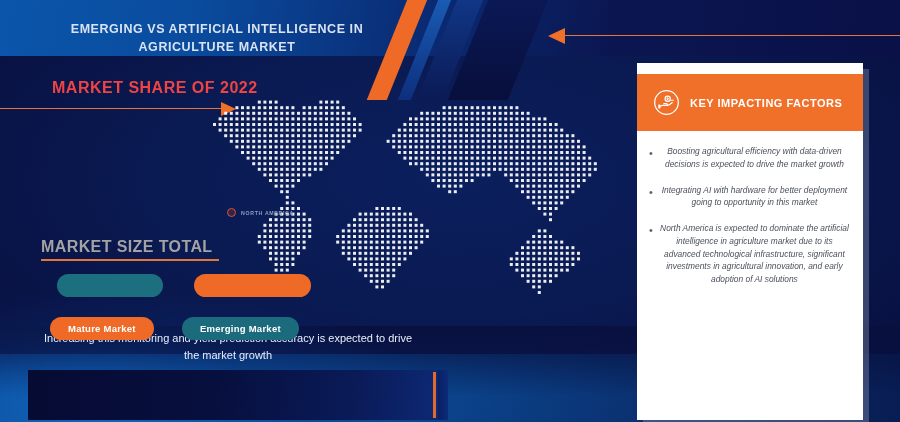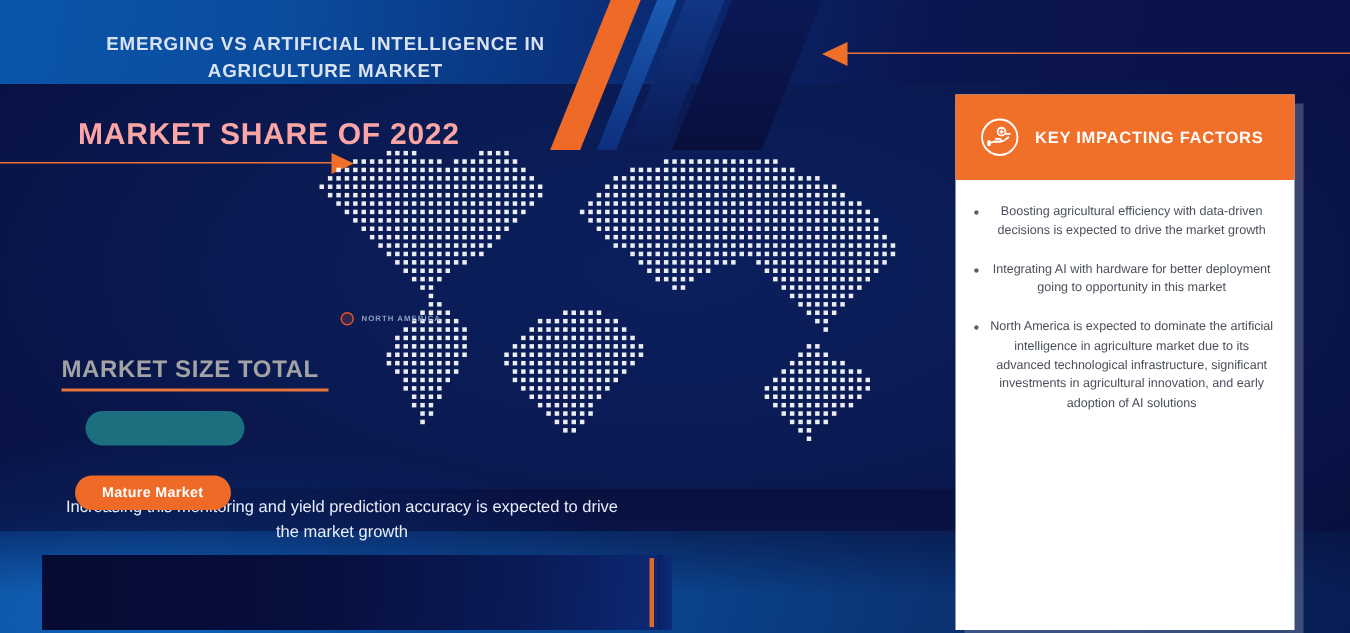--- a/index.html
+++ b/index.html
@@ -63,21 +63,21 @@
   .arrow-topright .head{
     position:absolute; left:0; top:0;
     width:0;height:0;
     border-top:8px solid transparent; border-bottom:8px solid transparent;
     border-right:17px solid #f0702a;
   }
 
   
   .ms-head{
     position:absolute; left:52px; top:79px;
-    color:#fca5a5; font-size:20px; font-weight:700; letter-spacing:.5px;
+    color:#ef4444; font-size:16px; font-weight:700; letter-spacing:.5px;
   }
   .arrow-ms{ position:absolute; left:0; top:102px; width:236px; height:14px; }
   .arrow-ms .line{
     position:absolute; left:0; right:13px; top:6px; height:1.4px; background:#e7743a;
   }
   .arrow-ms .head{
     position:absolute; right:0; top:0;
     width:0;height:0;
     border-top:7px solid transparent; border-bottom:7px solid transparent;
     border-left:15px solid #f0702a;
@@ -151,33 +151,33 @@
   }
 
   
   .kif-card{
     position:absolute; left:637px; top:63px; width:226px; height:357px;
     background:#ffffff;
     box-shadow:6px 6px 0 rgba(120,130,160,.45);
   }
   .kif-head{
     height:57px; background:#f0702a;
-    display:flex; align-items:center; gap:10px; padding-left:16px;
+    display:flex; align-items:center; gap:10px; padding-left:16px;margin-top:11px;
   }
   .kif-icon{ width:27px; height:27px; flex:0 0 27px; }
   .kif-title{
     color:#ffffff; font-size:11px; font-weight:700; letter-spacing:.5px;
   }
   .kif-body{ padding:14px 14px 0 12px; }
   .kif-item{ display:flex; gap:7px; margin-bottom:13px; }
   .kif-bullet{
     flex:0 0 auto; color:#5a5f6b; font-size:11px; line-height:1.38; padding-top:1px;
   }
   .kif-text{
-    color:#4b505c; font-size:8.4px; line-height:1.52;
+    color:#4b505c; font-size:8.4px; line-height:1.52;font-style:italic;
   }
 </style>
 </head>
 <body>
 
 <div id="stage">
 
   <div class="bg-base"></div>
   <div class="bg-dark-band"></div>
   <div class="bg-bottomglow"></div>
@@ -1268,20 +1268,24 @@
     <div class="na-label">NORTH AMERICA</div>
   </div>
 
   <div class="mst-head">MARKET SIZE TOTAL</div>
   <div class="mst-rule"></div>
 
   <div class="pill-wrap pw-mature">
     <div class="pill-shadow"></div>
     <div class="pill">Mature Market</div>
   </div>
+  <div class="pill-wrap pw-emerging">
+    <div class="pill-shadow"></div>
+    <div class="pill">Emerging Market</div>
+  </div>
 
   <div class="para-main">Increasing this monitoring and yield prediction accuracy is expected to drive the market growth</div>
 
   <div class="strip">
     <div class="bar-orange"></div>
     <div class="bar-dark"></div>
   </div>
 
   <div class="kif-card">
     <div class="kif-head">

